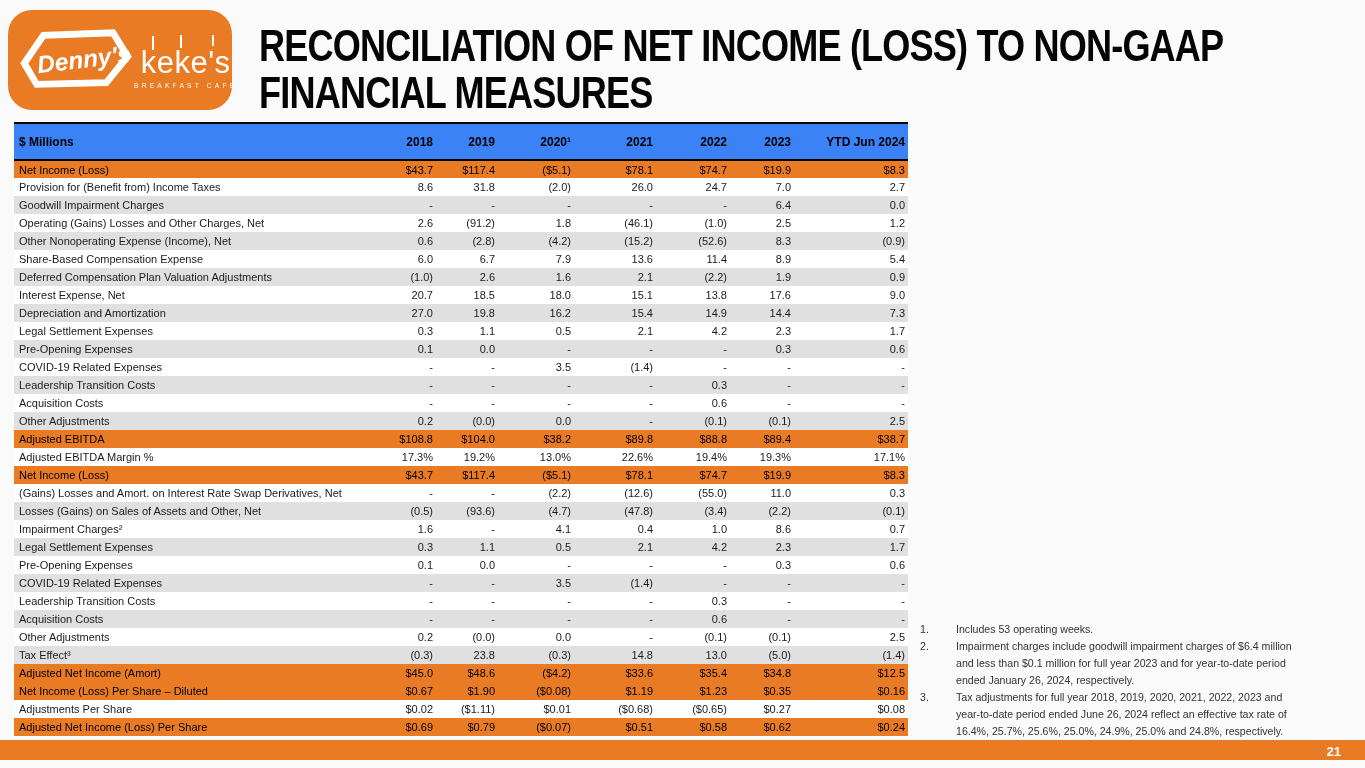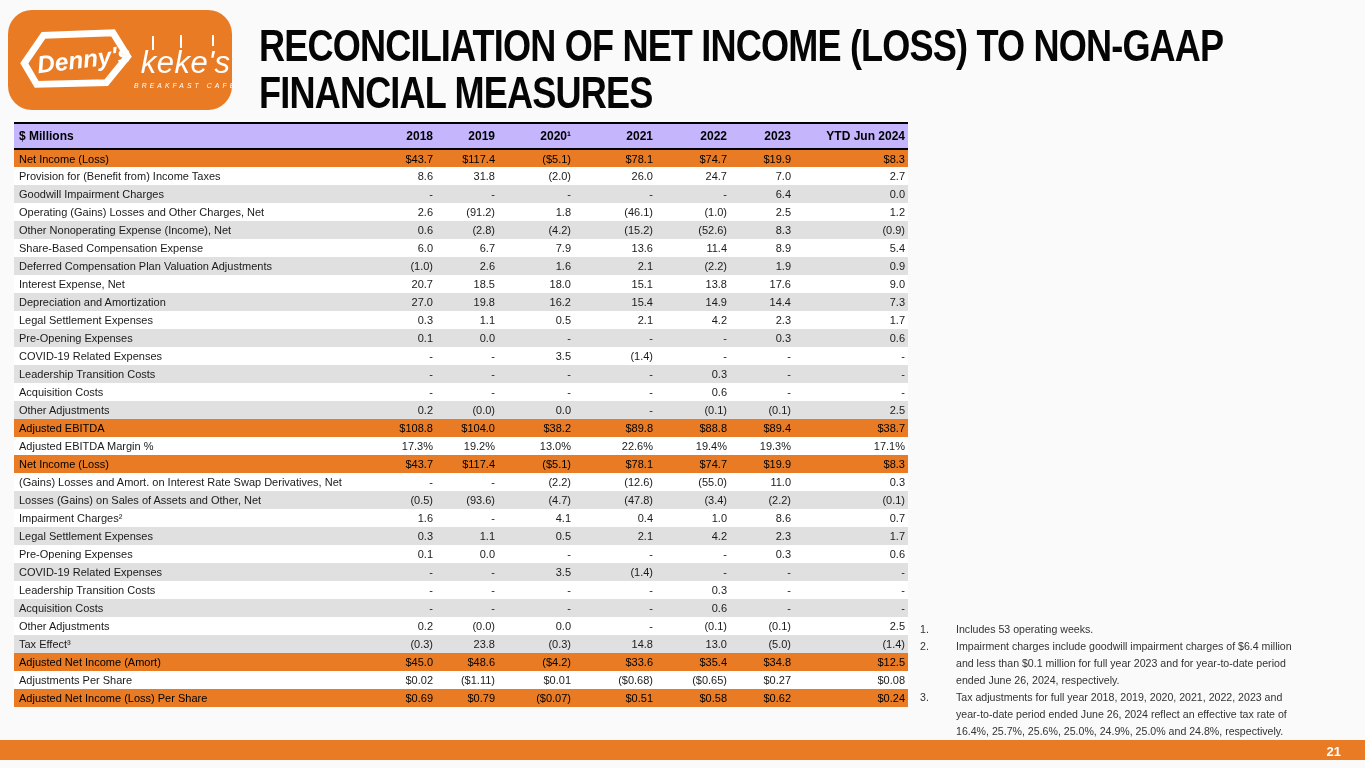--- a/index.html
+++ b/index.html
@@ -13,21 +13,21 @@
   :root { --orange:#E97B25; --gray:#E0E0E0; }
 
   
   .logo-block {
     position:absolute; left:8px; top:10px; width:224px; height:100px;
     background:var(--orange); border-radius:24px;
     display:flex; align-items:center; justify-content:space-between;
     padding:0 14px 0 8px;
   }
   .dennys-wrap { width:118px; height:80px; }
-  .kekes { display:flex; flex-direction:column; align-items:center; margin-top:4px;font-style:italic; }
+  .kekes { display:flex; flex-direction:column; align-items:center; margin-top:4px; }
   .kekes-marks { display:block; margin-bottom:-4px; }
   .kekes-marks line { stroke:#fff; stroke-width:2; }
   .kekes-name {
     color:#fff; font-size:31px; font-weight:400; letter-spacing:0.5px; line-height:32px;
   }
   .kekes-sub {
     color:#fff; font-size:6.8px; letter-spacing:3.1px; margin-top:3px; white-space:nowrap;
   }
 
   .page-title {
@@ -38,23 +38,23 @@
     white-space:nowrap;
   }
 
   
   table.fin {
     position:absolute; left:14px; top:122px; width:894px;
     border-collapse:collapse; table-layout:fixed;
     font-size:11px;
   }
   table.fin thead th {
-    height:26px; font-size:12px; font-weight:bold; color:#000;
+    height:37px; font-size:12px; font-weight:bold; color:#000;
     border-top:2.5px solid #000; border-bottom:2px solid #000;
-    background:#c4b5fd; vertical-align:middle;
+    background:#3b82f6; vertical-align:middle;
   }
   table.fin td { height:18px; vertical-align:middle; white-space:nowrap; overflow:hidden; }
   table.fin .label { text-align:left; padding-left:5px; }
   table.fin .num   { text-align:right; padding-right:3px; }
   tr.white  { background:#ffffff;margin-left:6px; }
   tr.gray   { background:var(--gray);margin-top:12px; }
   tr.orange { background:var(--orange); }
   tr.orange td { font-weight:normal; color:#000; }
 
   
@@ -413,20 +413,30 @@
       <tr class="orange">
         <td class="label">Adjusted Net Income (Amort)</td>
         <td class="num">$45.0</td>
         <td class="num">$48.6</td>
         <td class="num">($4.2)</td>
         <td class="num">$33.6</td>
         <td class="num">$35.4</td>
         <td class="num">$34.8</td>
         <td class="num">$12.5</td>
       </tr>
+      <tr class="orange">
+        <td class="label">Net Income (Loss) Per Share – Diluted</td>
+        <td class="num">$0.67</td>
+        <td class="num">$1.90</td>
+        <td class="num">($0.08)</td>
+        <td class="num">$1.19</td>
+        <td class="num">$1.23</td>
+        <td class="num">$0.35</td>
+        <td class="num">$0.16</td>
+      </tr>
       <tr class="white">
         <td class="label">Adjustments Per Share</td>
         <td class="num">$0.02</td>
         <td class="num">($1.11)</td>
         <td class="num">$0.01</td>
         <td class="num">($0.68)</td>
         <td class="num">($0.65)</td>
         <td class="num">$0.27</td>
         <td class="num">$0.08</td>
       </tr>
@@ -444,21 +454,21 @@
 </table>
 
 <div class="footnotes">
 
 <div class="footnote">
       <div class="fn-num">1.</div>
       <div class="fn-text">Includes 53 operating weeks.</div>
     </div>
     <div class="footnote">
       <div class="fn-num">2.</div>
-      <div class="fn-text">Impairment charges include goodwill impairment charges of $6.4 million and less than $0.1 million for full year 2023 and for year-to-date period ended June 26, 2024, respectively.</div>
+      <div class="fn-text">Impairment charges include goodwill impairment charges of $6.4 million and less than $0.1 million for full year 2023 and for year-to-date period ended January 26, 2024, respectively.</div>
     </div>
     <div class="footnote">
       <div class="fn-num">3.</div>
       <div class="fn-text">Tax adjustments for full year 2018, 2019, 2020, 2021, 2022, 2023 and year-to-date period ended June 26, 2024 reflect an effective tax rate of 16.4%, 25.7%, 25.6%, 25.0%, 24.9%, 25.0% and 24.8%, respectively.</div>
     </div>
   </div>
 
 <div class="footer-bar">
   <span class="footer-page">21</span>
 </div>

